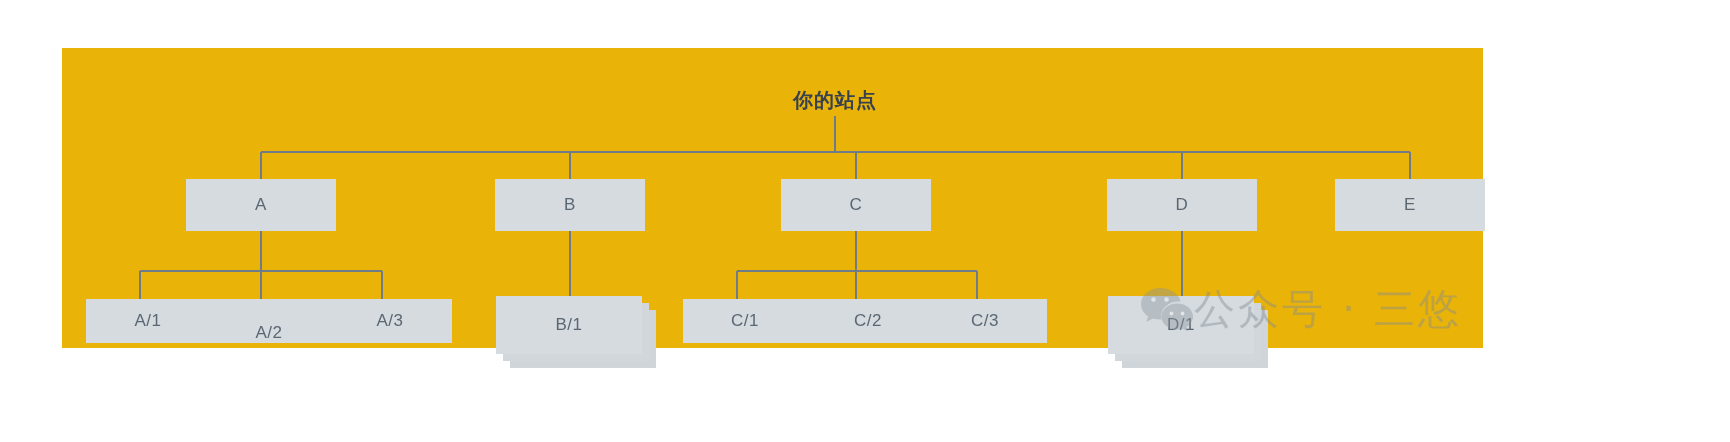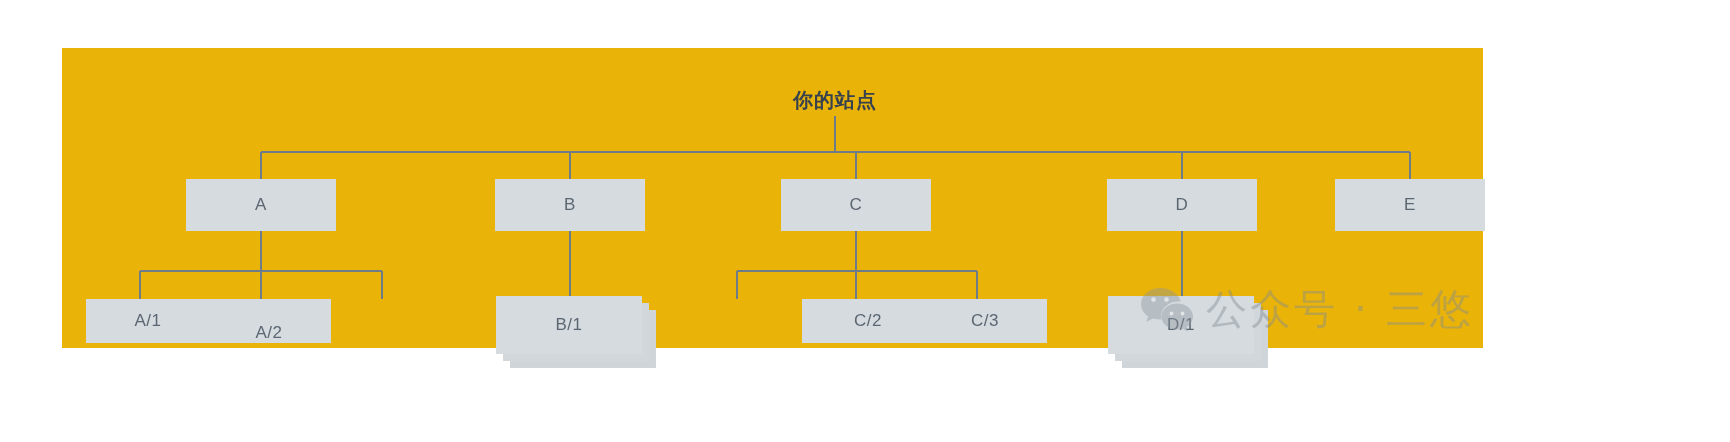--- a/index.html
+++ b/index.html
@@ -94,21 +94,21 @@
     box-sizing: border-box;
   }
 
   
   #watermark {
     position: absolute;
     left: 1140px;
     top: 282px;
     display: flex;
     align-items: center;
-    gap: 12px;
+    gap: 0;
     opacity: 0.42;
     pointer-events: none;
     user-select: none;
   }
   #watermark .wm-text {
     font-size: 41px;
     color: #7f8b93;
     letter-spacing: 3px;
     white-space: nowrap;
     font-family: "DejaVu Sans", sans-serif;
@@ -173,29 +173,35 @@
   <div class="node lvl2" style="left:1273px; top:131px;">
     <span>E</span>
   </div>
 
   <div class="node lvl3" style="left:24px; top:251px;">
     <span>A/1</span>
   </div>
   <div class="node lvl3" style="left:145px; top:251px;align-items:flex-end;">
     <span>A/2</span>
   </div>
+  <div class="node lvl3" style="left:266px; top:251px;">
+    <span>A/3</span>
+  </div>
 
   <div class="stack" style="left:434px; top:248px; width:160px; height:72px;">
     <div class="card-back2" style="left:14px; top:14px; width:146px; height:58px;"></div>
     <div class="card-back1" style="left:7px; top:7px; width:146px; height:58px;"></div>
     <div class="card-front" style="width:146px; height:58px;">
       <span>B/1</span>
     </div>
   </div>
 
+  <div class="node lvl3" style="left:621px; top:251px;">
+    <span>C/1</span>
+  </div>
   <div class="node lvl3" style="left:740px; top:251px;padding-left:8px;">
     <span>C/2</span>
   </div>
   <div class="node lvl3" style="left:861px; top:251px;align-items:center;">
     <span>C/3</span>
   </div>
 
   <div class="stack" style="left:1046px; top:248px; width:188px; height:72px;">
     <div class="card-back2" style="left:14px; top:14px; width:146px; height:58px;"></div>
     <div class="card-back1" style="left:7px; top:7px; width:146px; height:58px;"></div>

